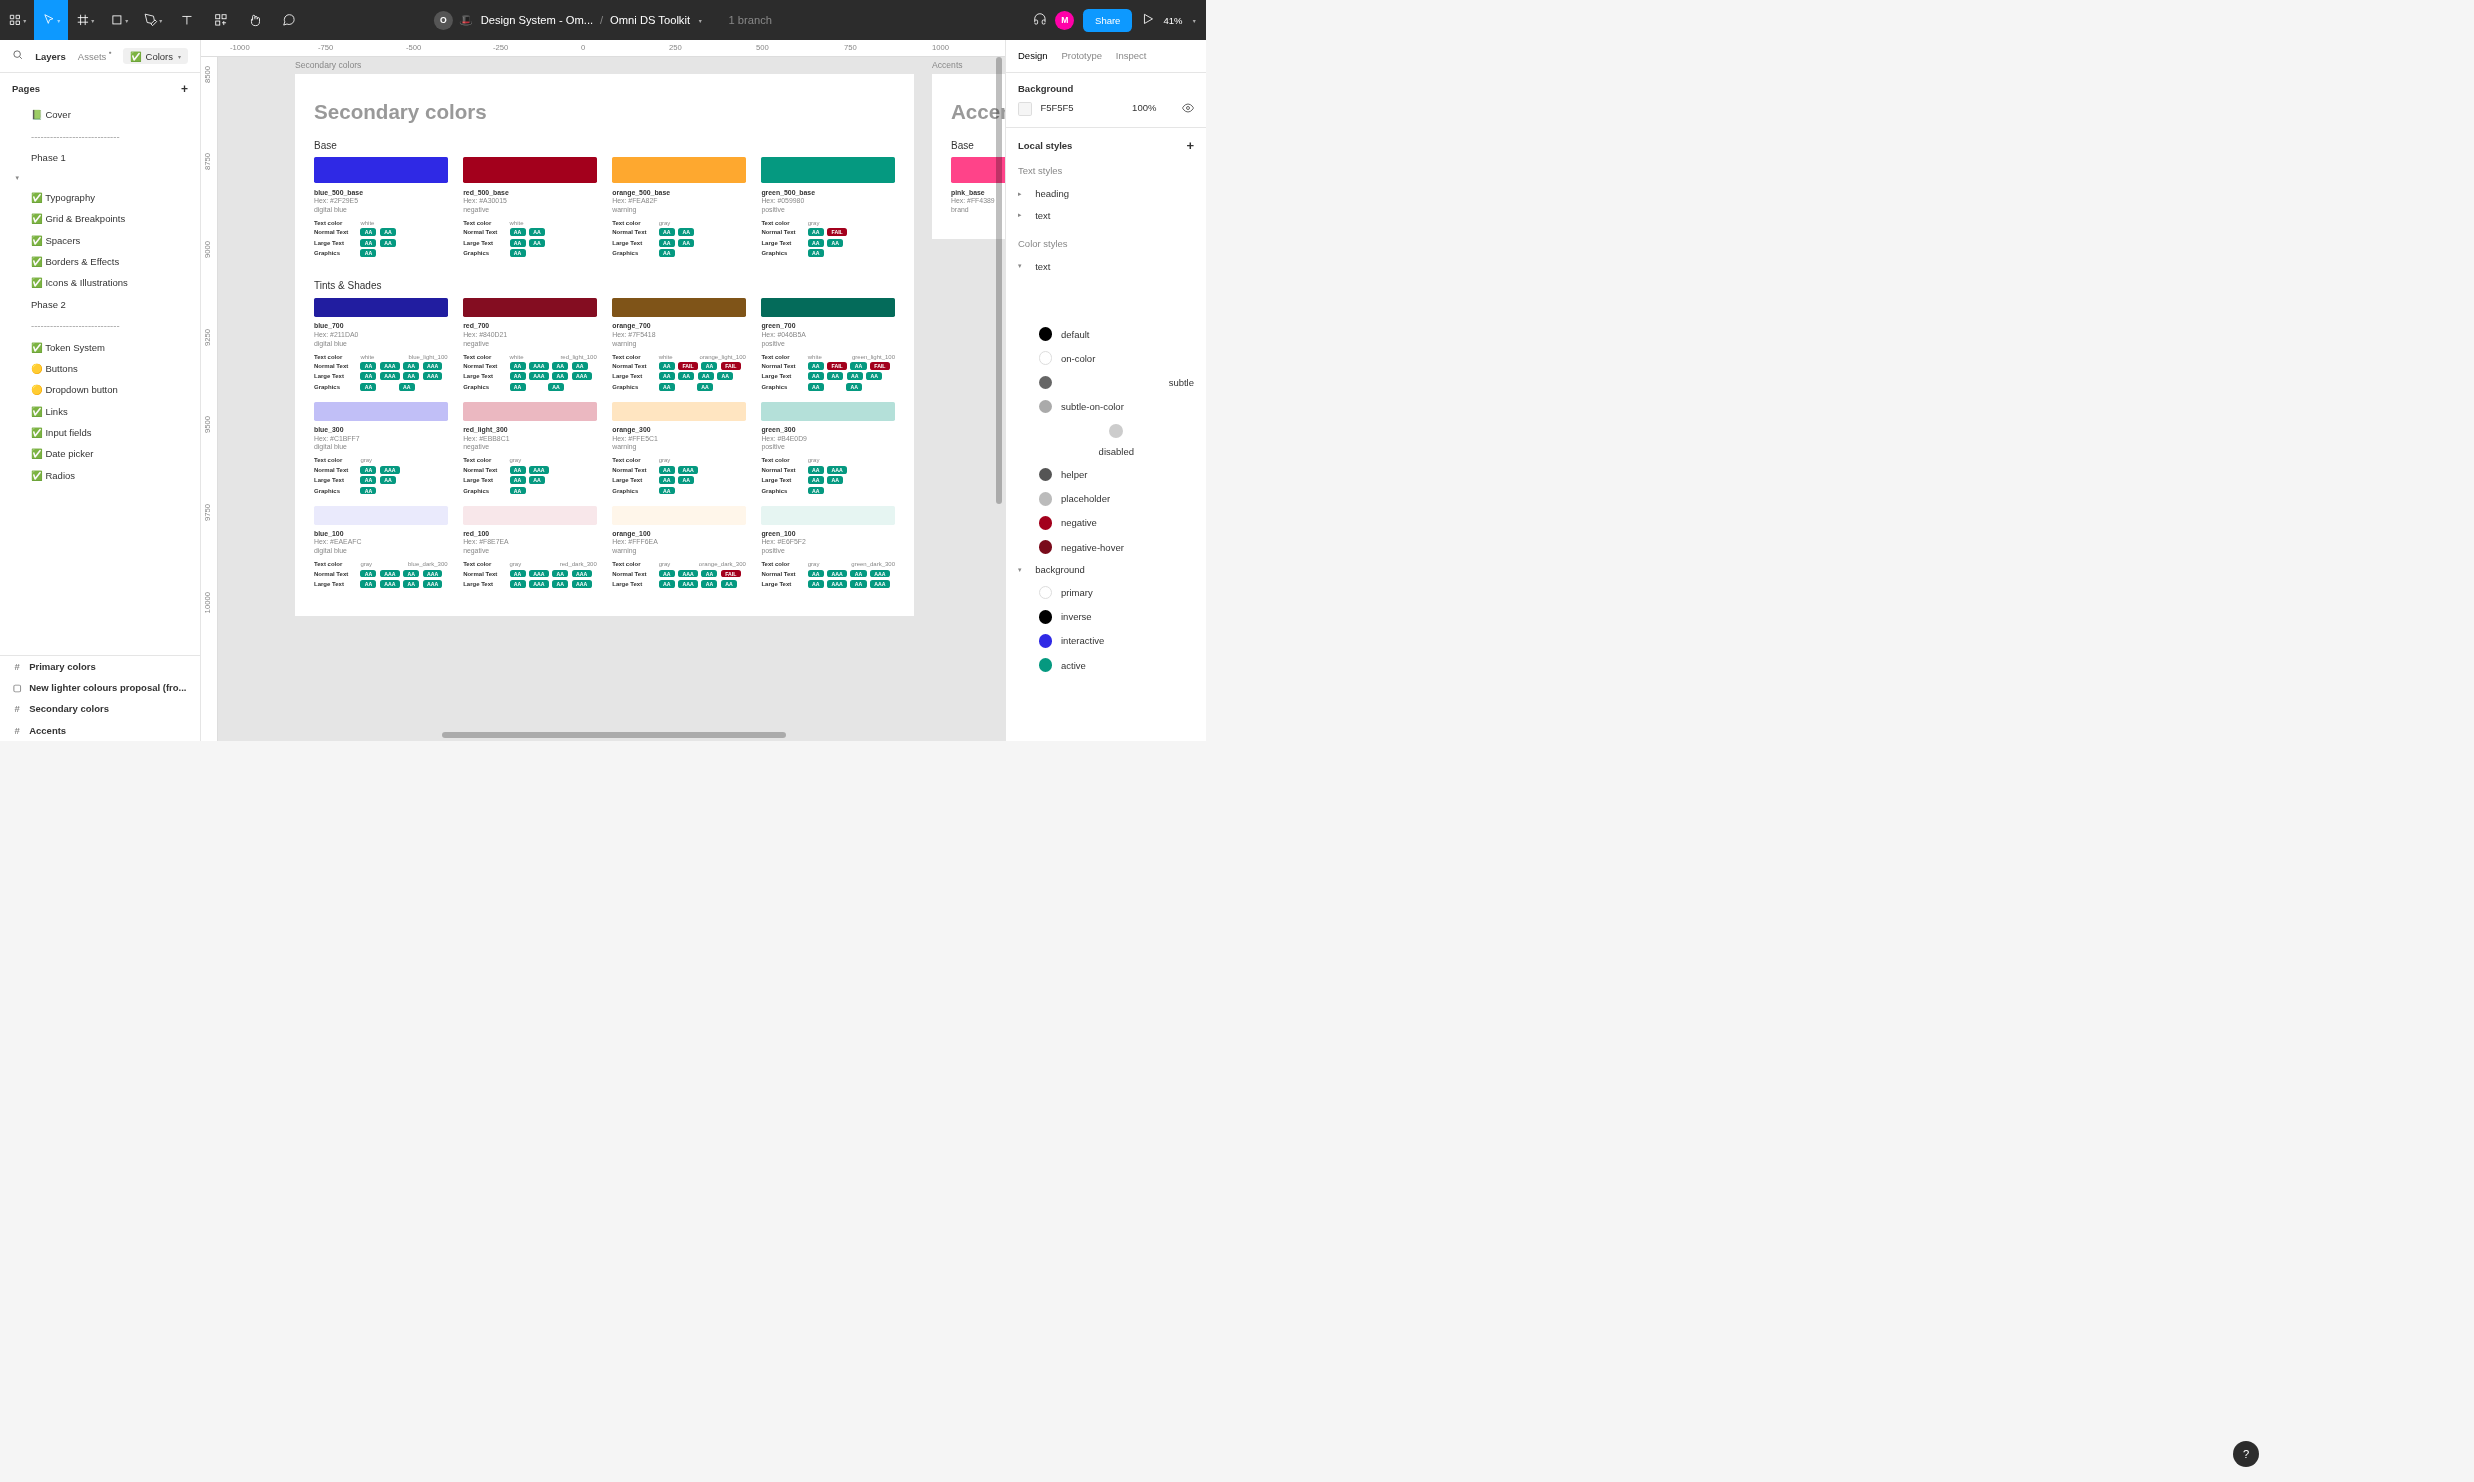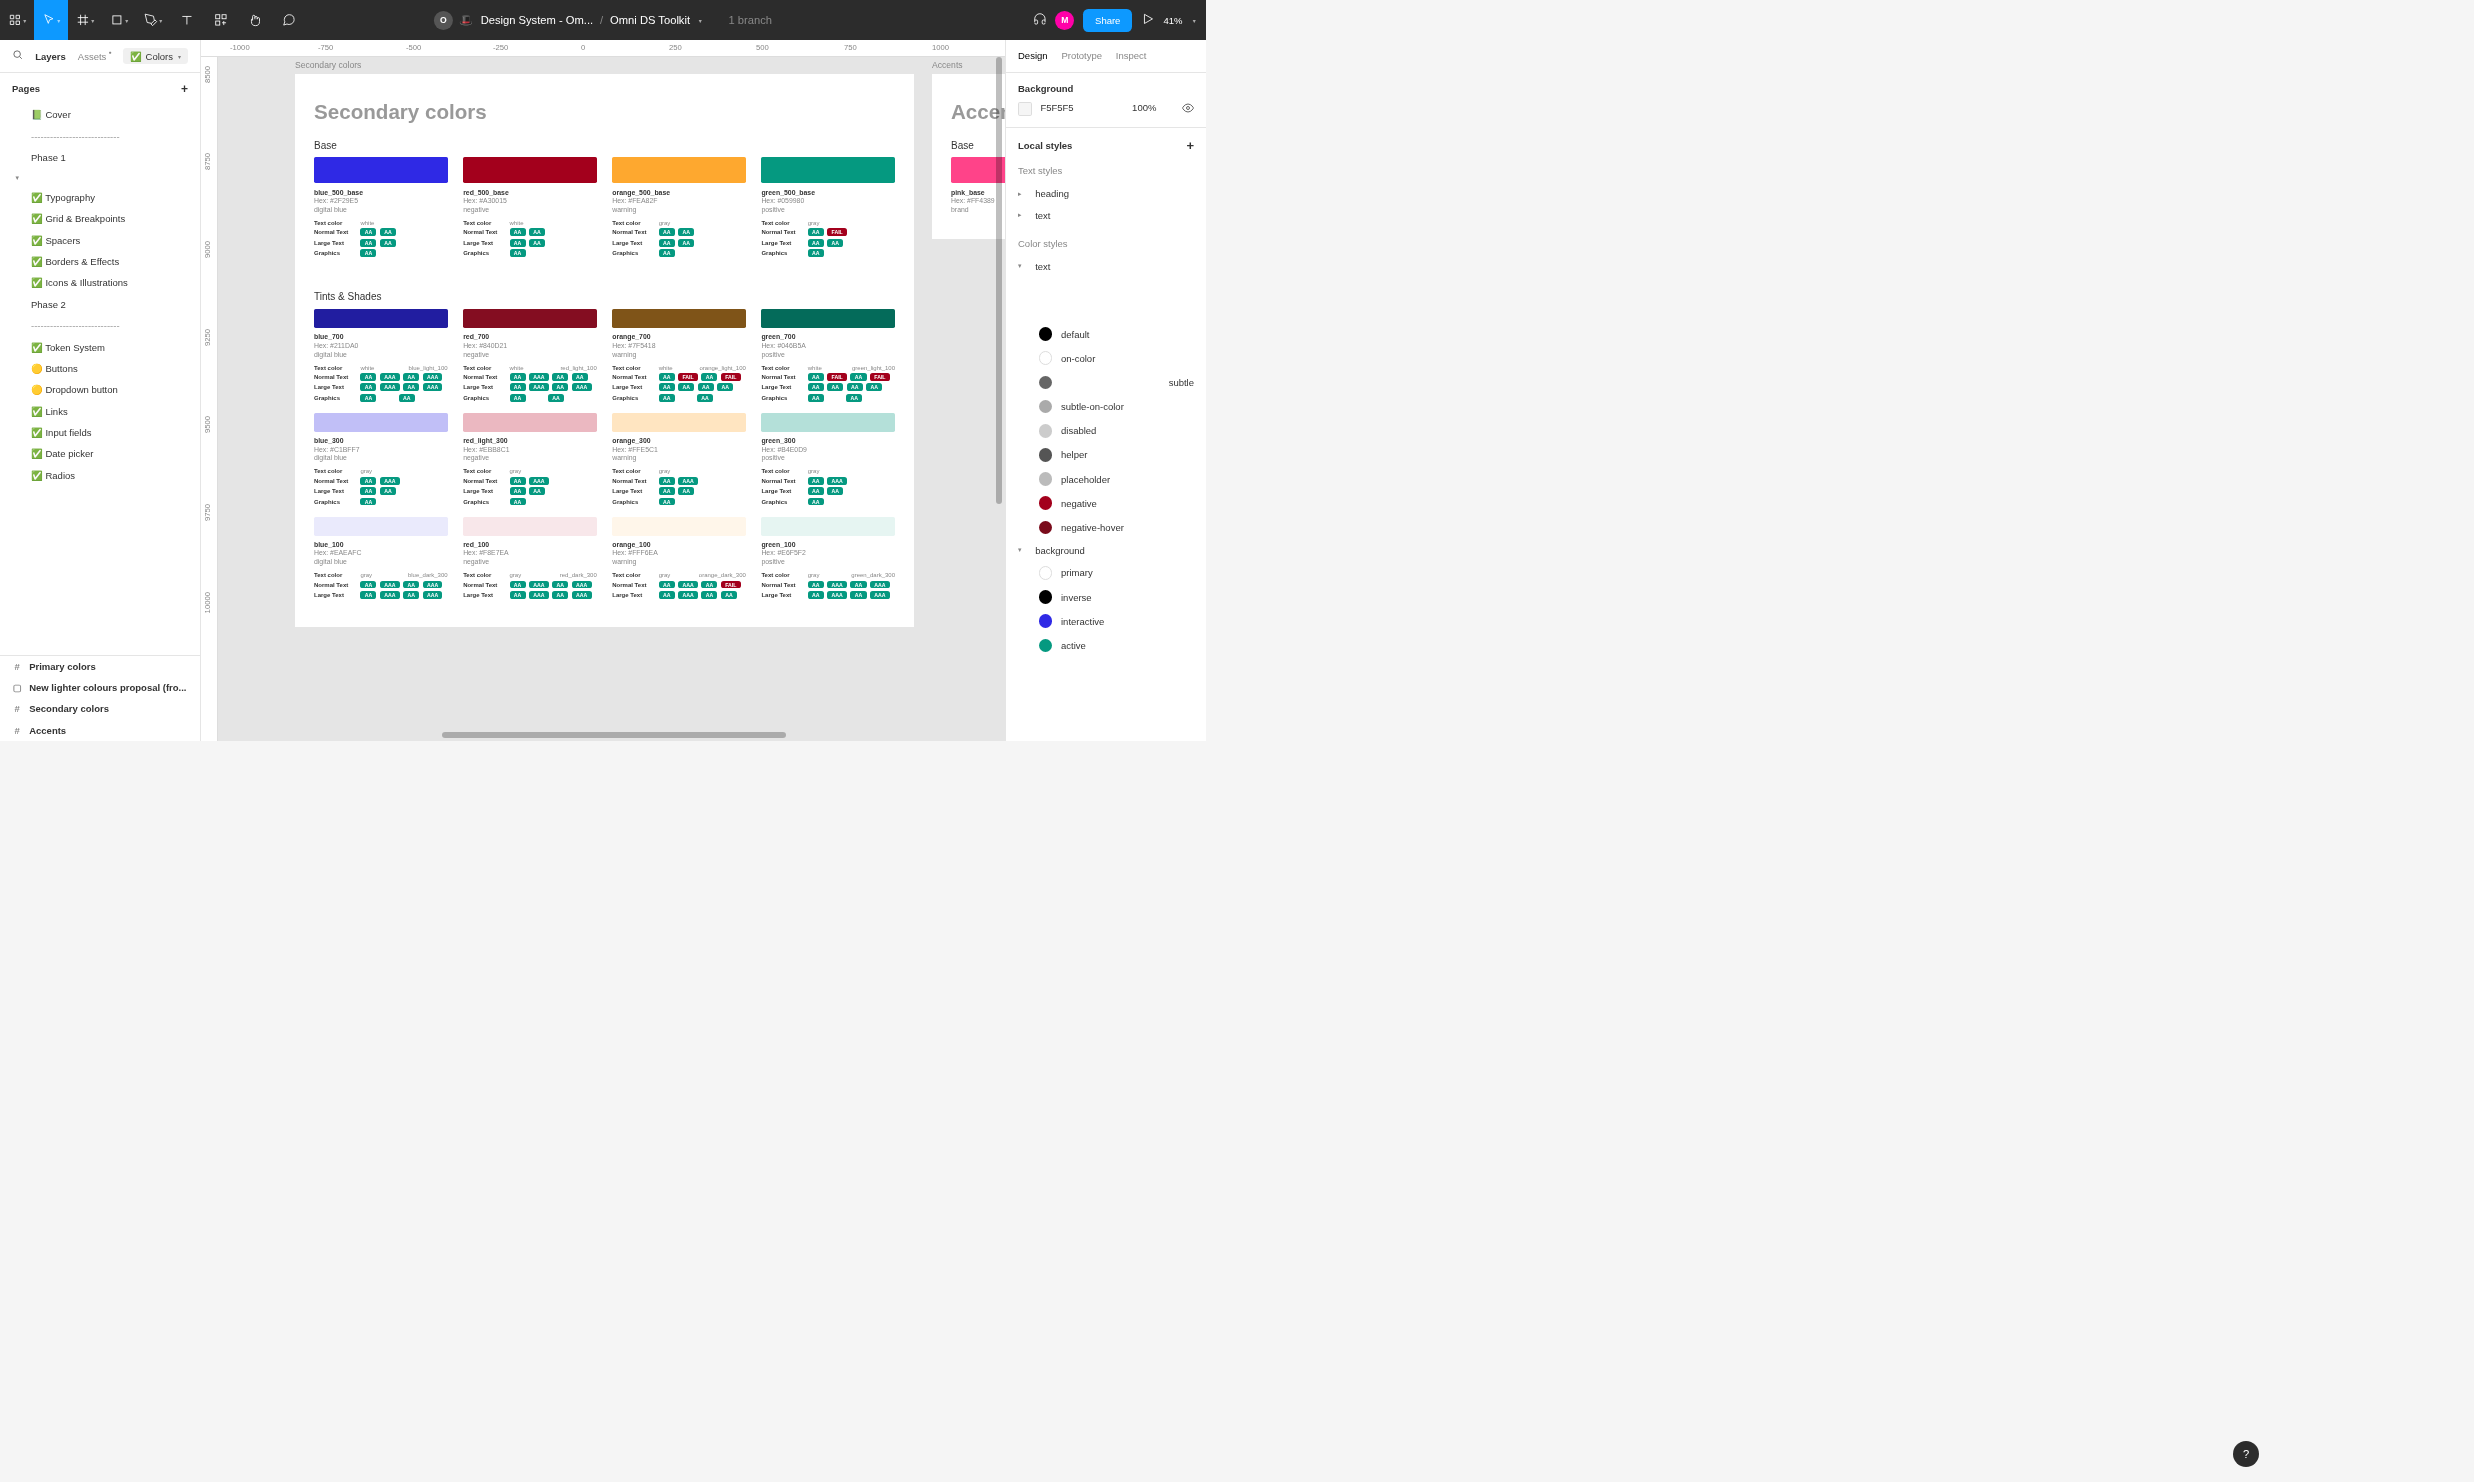--- a/index.html
+++ b/index.html
@@ -332,21 +332,21 @@
                   <span class="bdg aa">AA</span>
                   <span class="bdg aa">AA</span>
                 </div>
                 <div class="mr">
                   <span class="l">Graphics</span>
                   <span class="bdg aa">AA</span>
                 </div>
               </div>
             </div>
           </div>
-<div class="sec" style="margin-top:23px">Tints &amp; Shades</div>
+<div class="sec" style="margin-top:12px">Tints &amp; Shades</div>
 <div id="tints">
             <div class="row">
               <div class="card">
                 <div class="sw2" style="background:#211DA0"></div>
                 <div class="nm">blue_700</div>
                 <div class="hx">Hex: #211DA0</div>
                 <div class="tg">digital blue</div>
                 <div class="meta">
                   <div class="mr">
                     <span class="l">Text color</span>
@@ -761,21 +761,21 @@
             <span>on-color</span>
           </div>
           <div class="sty" style="padding-left: 20.6px; justify-content: space-between;">
             <span class="dot" style="background:#666"></span>
             <span>subtle</span>
           </div>
           <div class="sty" style="padding-left: 20.6px;">
             <span class="dot" style="background:#aaa"></span>
             <span>subtle-on-color</span>
           </div>
-          <div class="sty" style="padding-left: 20.6px;">
+          <div class="sty" style="padding-left: 20.6px; flex-direction: column;">
             <span class="dot" style="background:#ccc"></span>
             <span>disabled</span>
           </div>
           <div class="sty" style="padding-left: 20.6px;">
             <span class="dot" style="background:#555"></span>
             <span>helper</span>
           </div>
           <div class="sty" style="padding-left: 20.6px;">
             <span class="dot" style="background:#bbb"></span>
             <span>placeholder</span>

